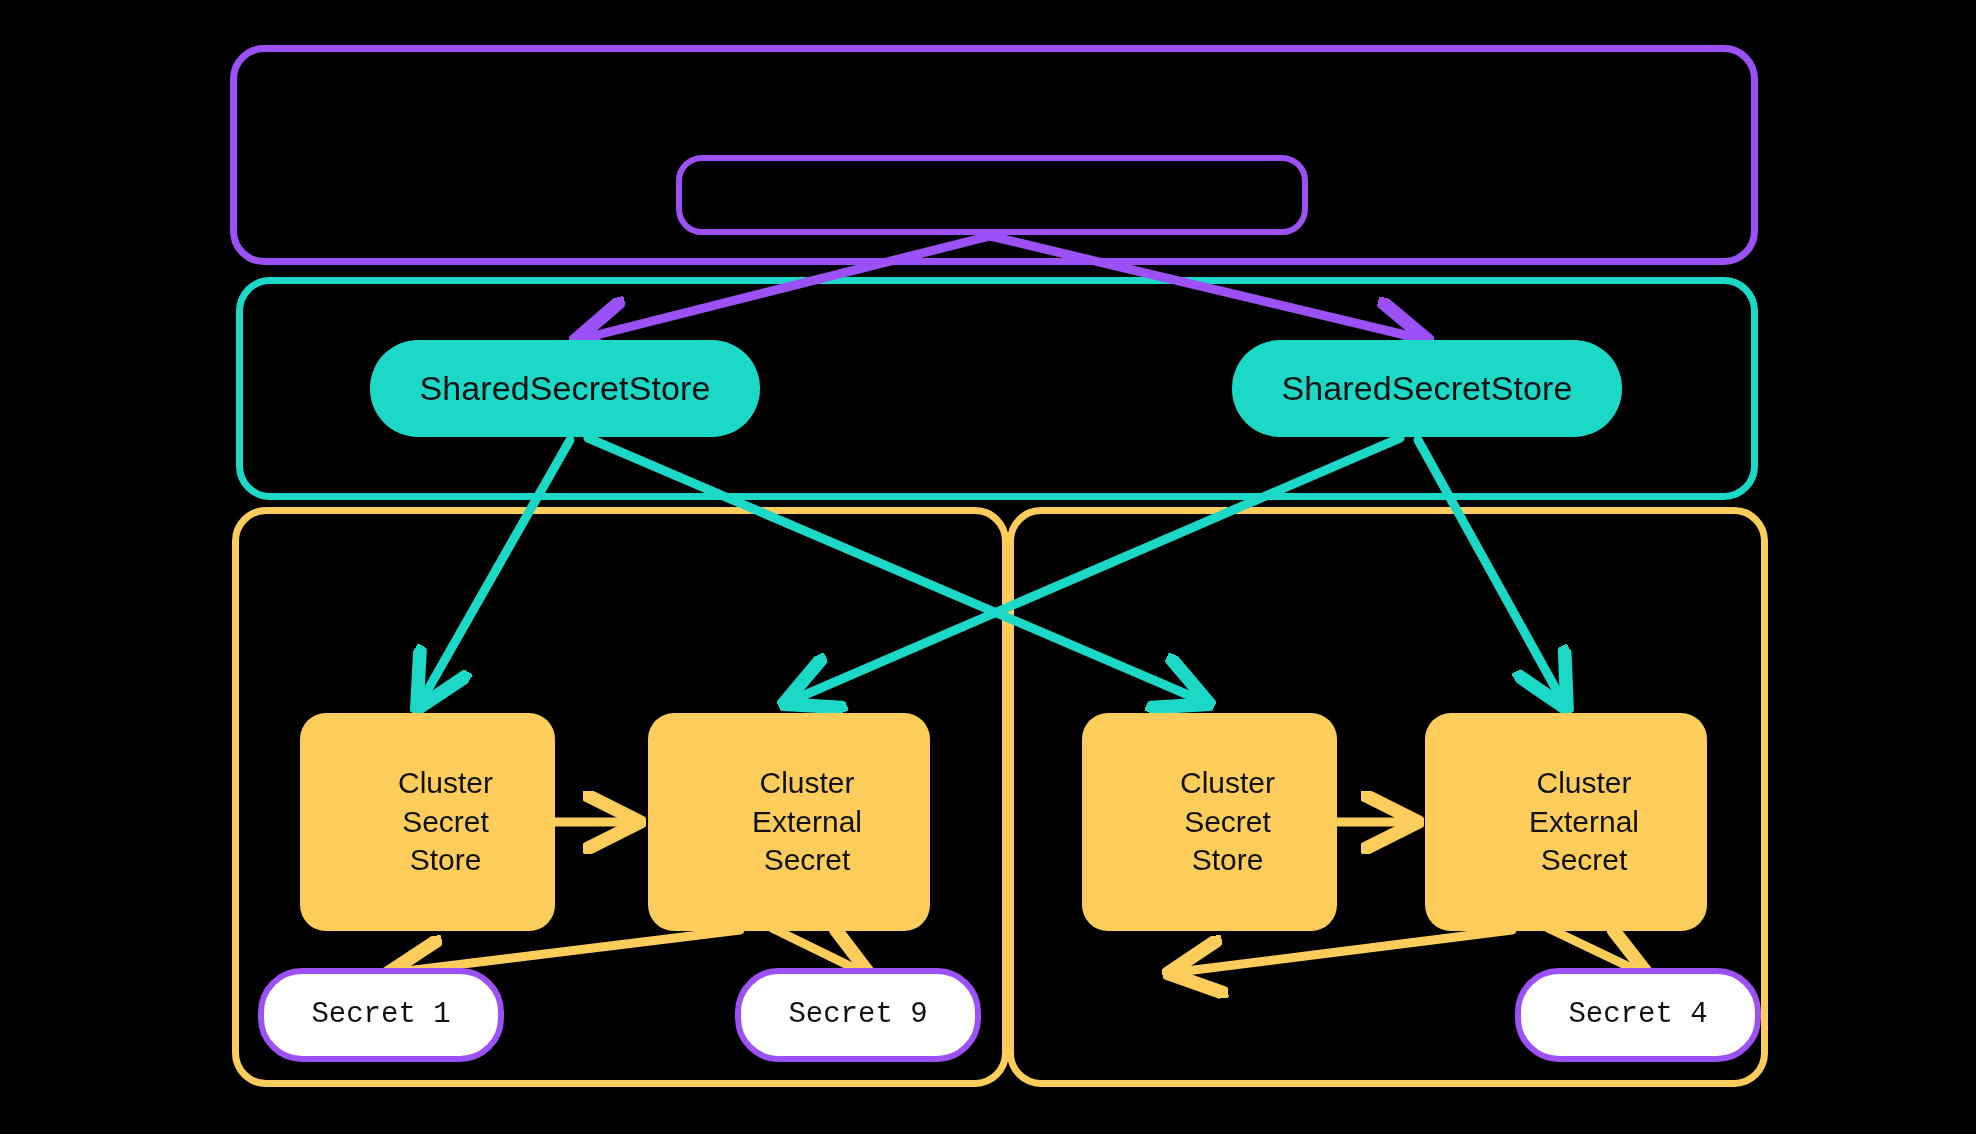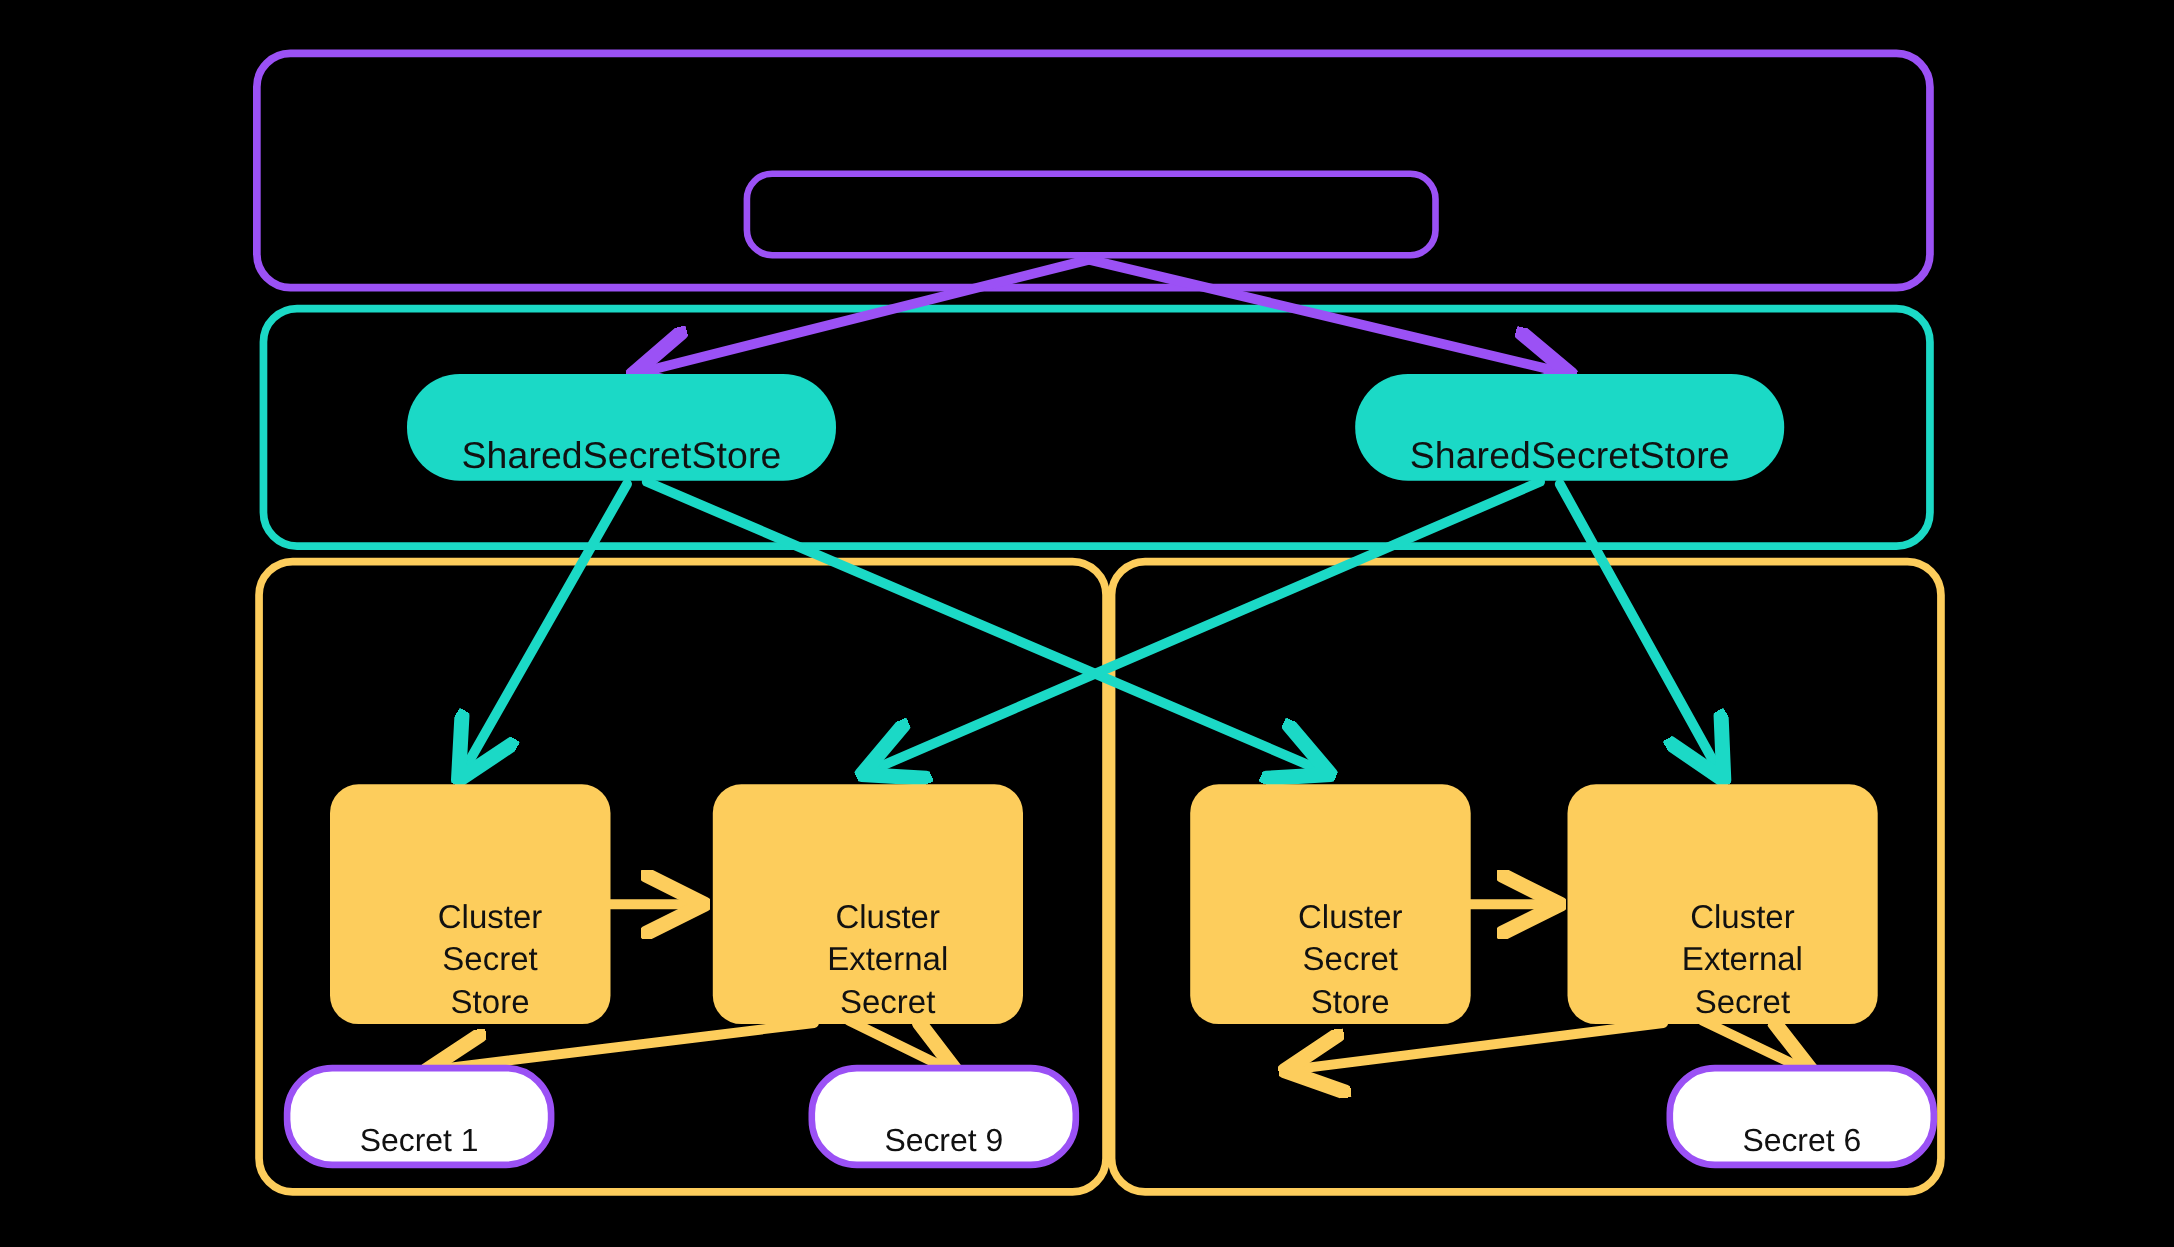--- a/index.html
+++ b/index.html
@@ -12,28 +12,28 @@
   .group-purple{border:7px solid #9B51F5;border-radius:34px;}
   .group-teal{border:7px solid #1BD9C6;border-radius:34px;}
   .group-orange{border:7px solid #FDCD5C;border-radius:34px;}
 
   
   .inner-pill{position:absolute;box-sizing:border-box;
      border:6px solid #9B51F5;border-radius:26px;background:transparent;}
 
   
   .node{position:absolute;box-sizing:border-box;display:flex;
-        align-items:flex-end;justify-content:center;text-align:center;
+        align-items:center;justify-content:center;text-align:center;
         color:#111;line-height:1.28;}
   .node-shared{background:#1BD9C6;border-radius:48px;
         font-size:34px;font-weight:400;letter-spacing:.1px;}
   .node-cluster{background:#FDCD5C;border-radius:26px;
         font-size:30px;font-weight:400;white-space:pre-line;padding-left:36px;}
   .node-secret{background:#FFFFFF;border:6px solid #9B51F5;
-        border-radius:44px;font-size:29px;font-weight:400;}
+        border-radius:44px;font-size:29px;font-weight:400;font-family:Liberation Mono, monospace;}
 
   
   #arrows{position:absolute;left:0;top:0;width:1976px;height:1134px;
           pointer-events:none;}
 </style>
 </head>
 <body>
 
 <div id="stage">
 
@@ -118,16 +118,16 @@
   <div class="node node-secret" style="left:258px;top:968px;width:246px;height:94px;">
     <span>Secret 1</span>
   </div>
 
   <div class="node node-secret" style="left:735px;top:968px;width:246px;height:94px;">
     <span>Secret 9</span>
   </div>
 
 
   <div class="node node-secret" style="left:1515px;top:968px;width:246px;height:94px;">
-    <span>Secret 6</span>
+    <span>Secret 4</span>
   </div>
 
 </div>
 
 </body></html>

